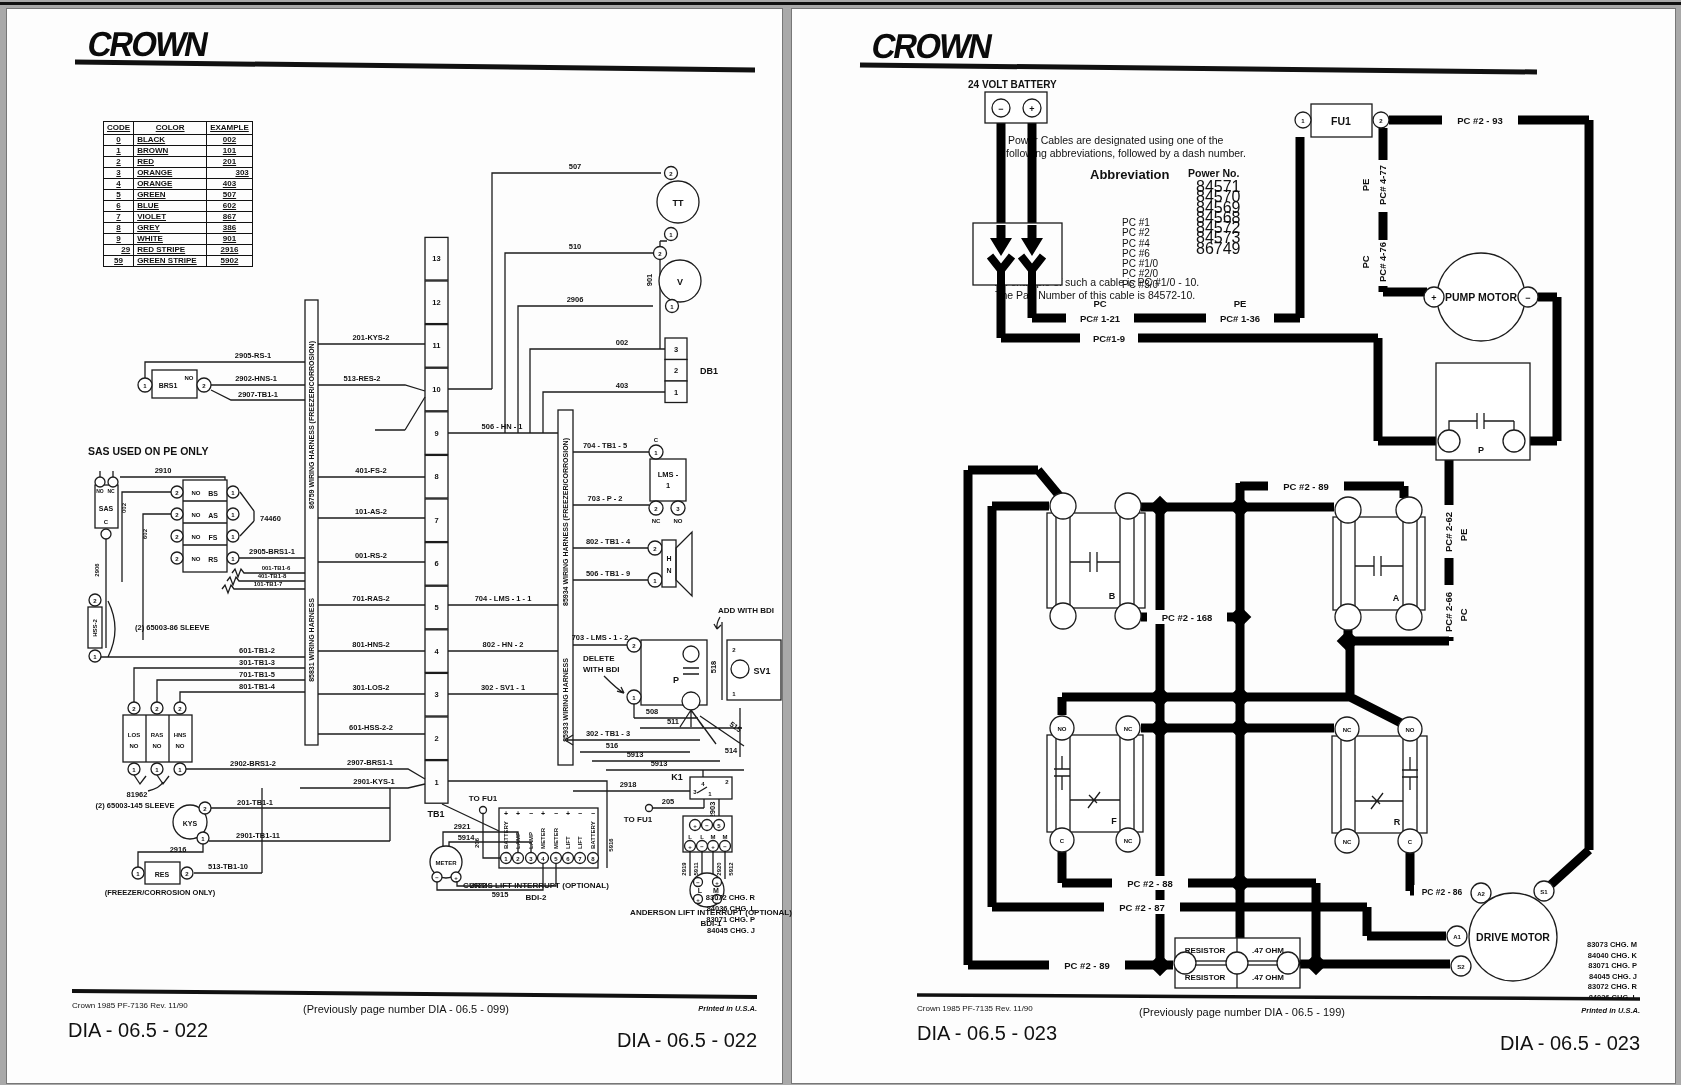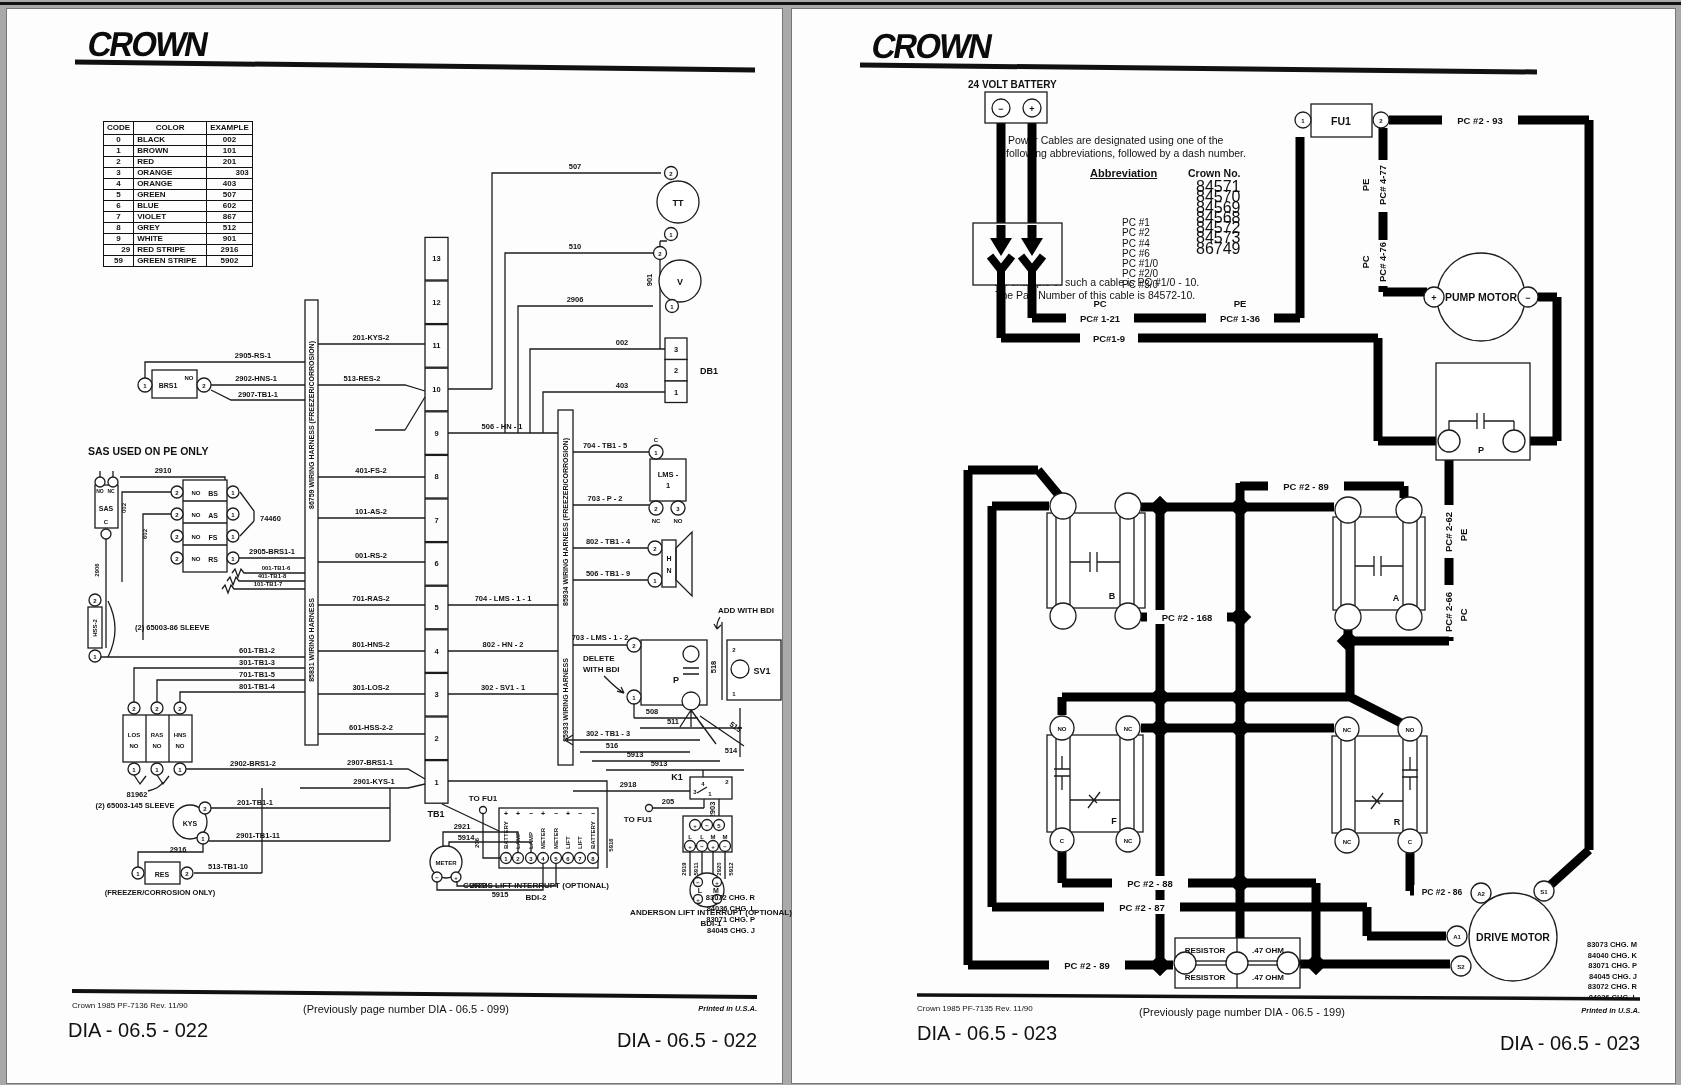--- a/index.html
+++ b/index.html
@@ -16,21 +16,21 @@
 text{fill:#111;font-family:"Liberation Sans",sans-serif;}
 .lab{font-size:7.5px;font-weight:bold;text-anchor:middle;}
 .lab7{font-size:7px;font-weight:bold;text-anchor:middle;}
 .lab6{font-size:6px;font-weight:bold;text-anchor:middle;}
 .lab9{font-size:9px;font-weight:bold;text-anchor:middle;}
 .lab2{font-size:9.5px;font-weight:bold;text-anchor:middle;}
 .lab10{font-size:10.5px;font-weight:bold;text-anchor:middle;}
 .cap{font-size:8px;font-weight:bold;text-anchor:middle;}
 .title{position:absolute;font-weight:bold;font-size:21px;letter-spacing:0.5px;color:#111;text-align:right;}
 .logo{position:absolute;font-weight:bold;font-size:33px;color:#0b0b0b;transform:skewX(-10deg) scaleY(1.05);letter-spacing:-2px;}
-.ctable{position:absolute;border-collapse:collapse;font-size:8px;font-weight:bold;color:#111;}
+.ctable{position:absolute;border-collapse:collapse;font-size:8px;font-weight:bold;color:#111;text-decoration:underline;}
 .ctable td,.ctable th{border:1px solid #111;padding:0 3px;height:10px;line-height:10px;}
 .ctable th{height:12px;}
 .ftr{position:absolute;color:#111;}
 </style>
 </head>
 <body>
 
 <div id="canvas">
 <div class="topline"></div>
 <div class="page" id="pageL"></div>
@@ -82,21 +82,21 @@
           <td style="text-align:center">602</td>
         </tr>
 <tr>
           <td style="text-align:center">7</td>
           <td>VIOLET</td>
           <td style="text-align:center">867</td>
         </tr>
 <tr>
           <td style="text-align:center">8</td>
           <td>GREY</td>
-          <td style="text-align:center">512</td>
+          <td style="text-align:center">386</td>
         </tr>
 <tr>
           <td style="text-align:center">9</td>
           <td>WHITE</td>
           <td style="text-align:center">901</td>
         </tr>
 <tr>
           <td style="text-align:right">29</td>
           <td>RED STRIPE</td>
           <td style="text-align:center">2916</td>
@@ -104,22 +104,22 @@
 <tr>
           <td style="text-align:center">59</td>
           <td>GREEN STRIPE</td>
           <td style="text-align:center">5902</td>
         </tr>
 </tbody>
     </table>
 
 <div class="ftr" style="left:1008px;top:134px;font-size:10.5px;">Power Cables are designated using one of the</div>
 <div class="ftr" style="left:1006px;top:147px;font-size:10.5px;">following abbreviations, followed by a dash number.</div>
-<div class="ftr" style="left:1090px;top:167px;font-size:11px;font-weight:bold;text-decoration:underline;">Abbreviation</div>
-<div class="ftr" style="left:1188px;top:167px;font-size:10.5px;font-weight:bold;">Crown No.</div>
+<div class="ftr" style="left:1090px;top:167px;font-size:13px;font-weight:bold;">Abbreviation</div>
+<div class="ftr" style="left:1188px;top:167px;font-size:10.5px;font-weight:bold;">Power No.</div>
 <div class="ftr" style="left:1122px;top:182px;font-size:10px;line-height:10.3px;text-align:left;margin-top:36px;">
 <div>PC #1</div>
 <div>PC #2</div>
 <div>PC #4</div>
 <div>PC #6</div>
 <div>PC #1/0</div>
 <div>PC #2/0</div>
 <div>PC #3/0</div>
 </div>
 <div class="ftr" style="left:1196px;top:182px;font-size:16px;line-height:10.3px;">

